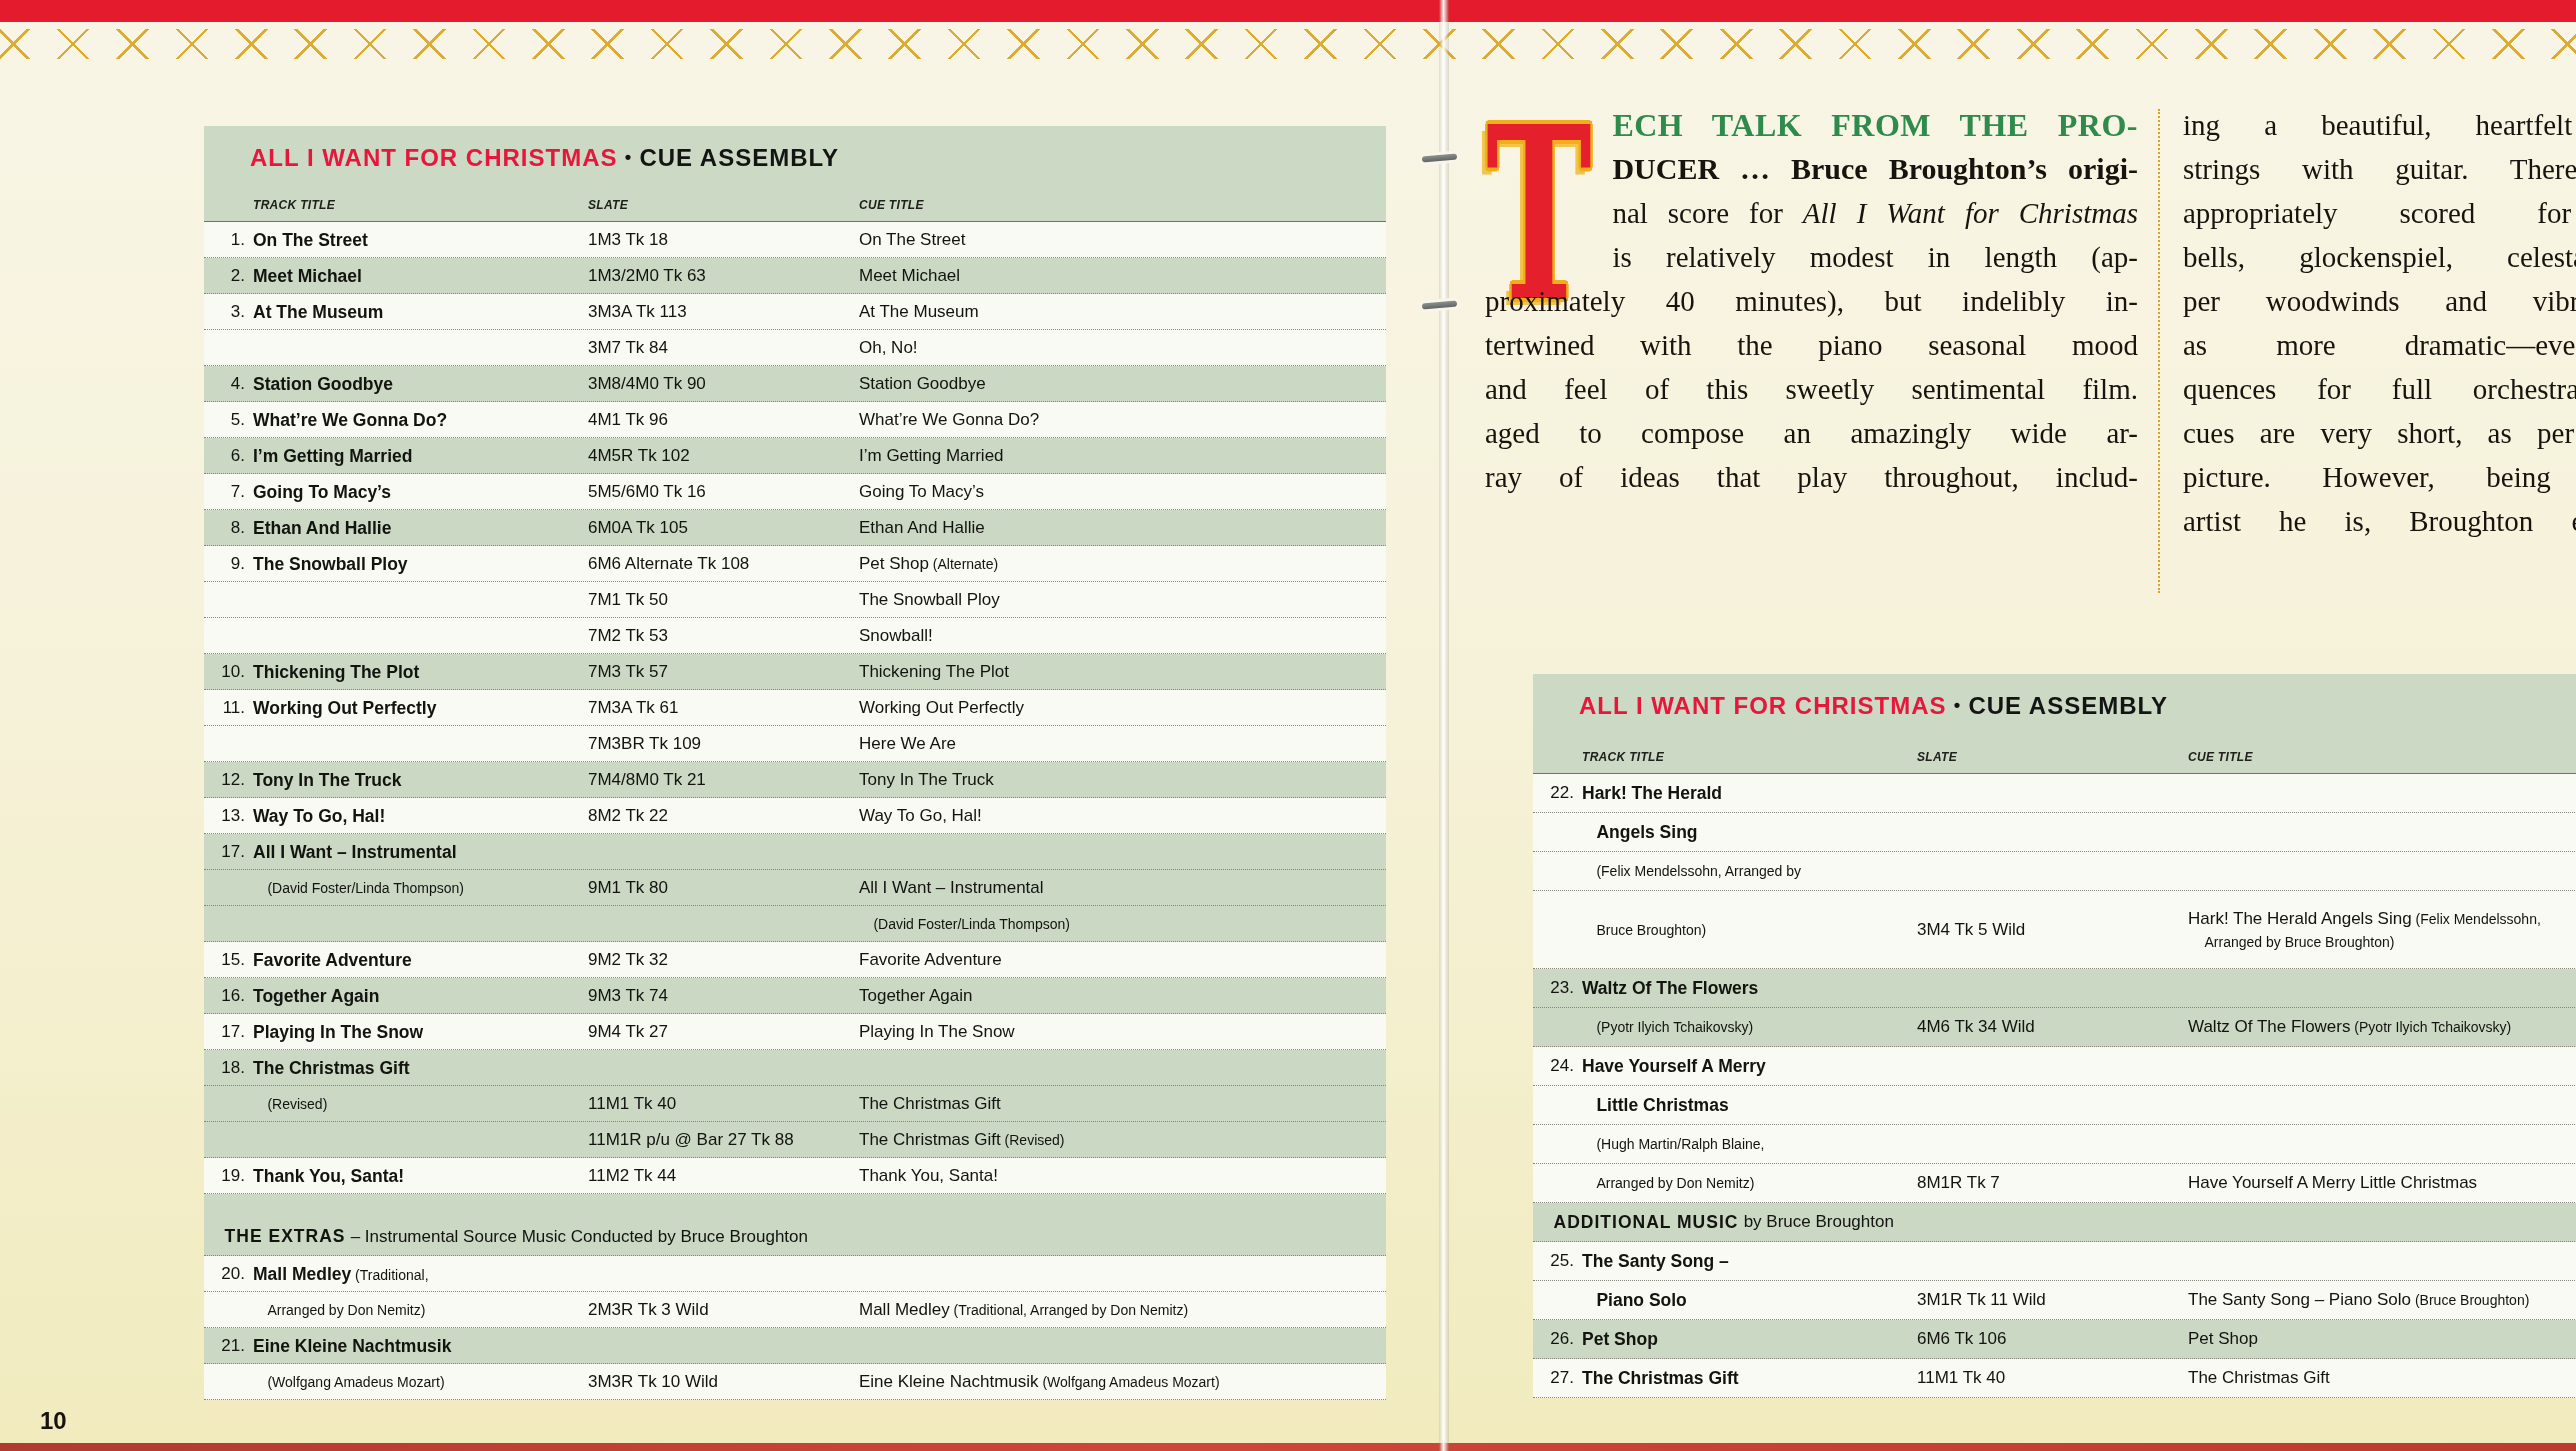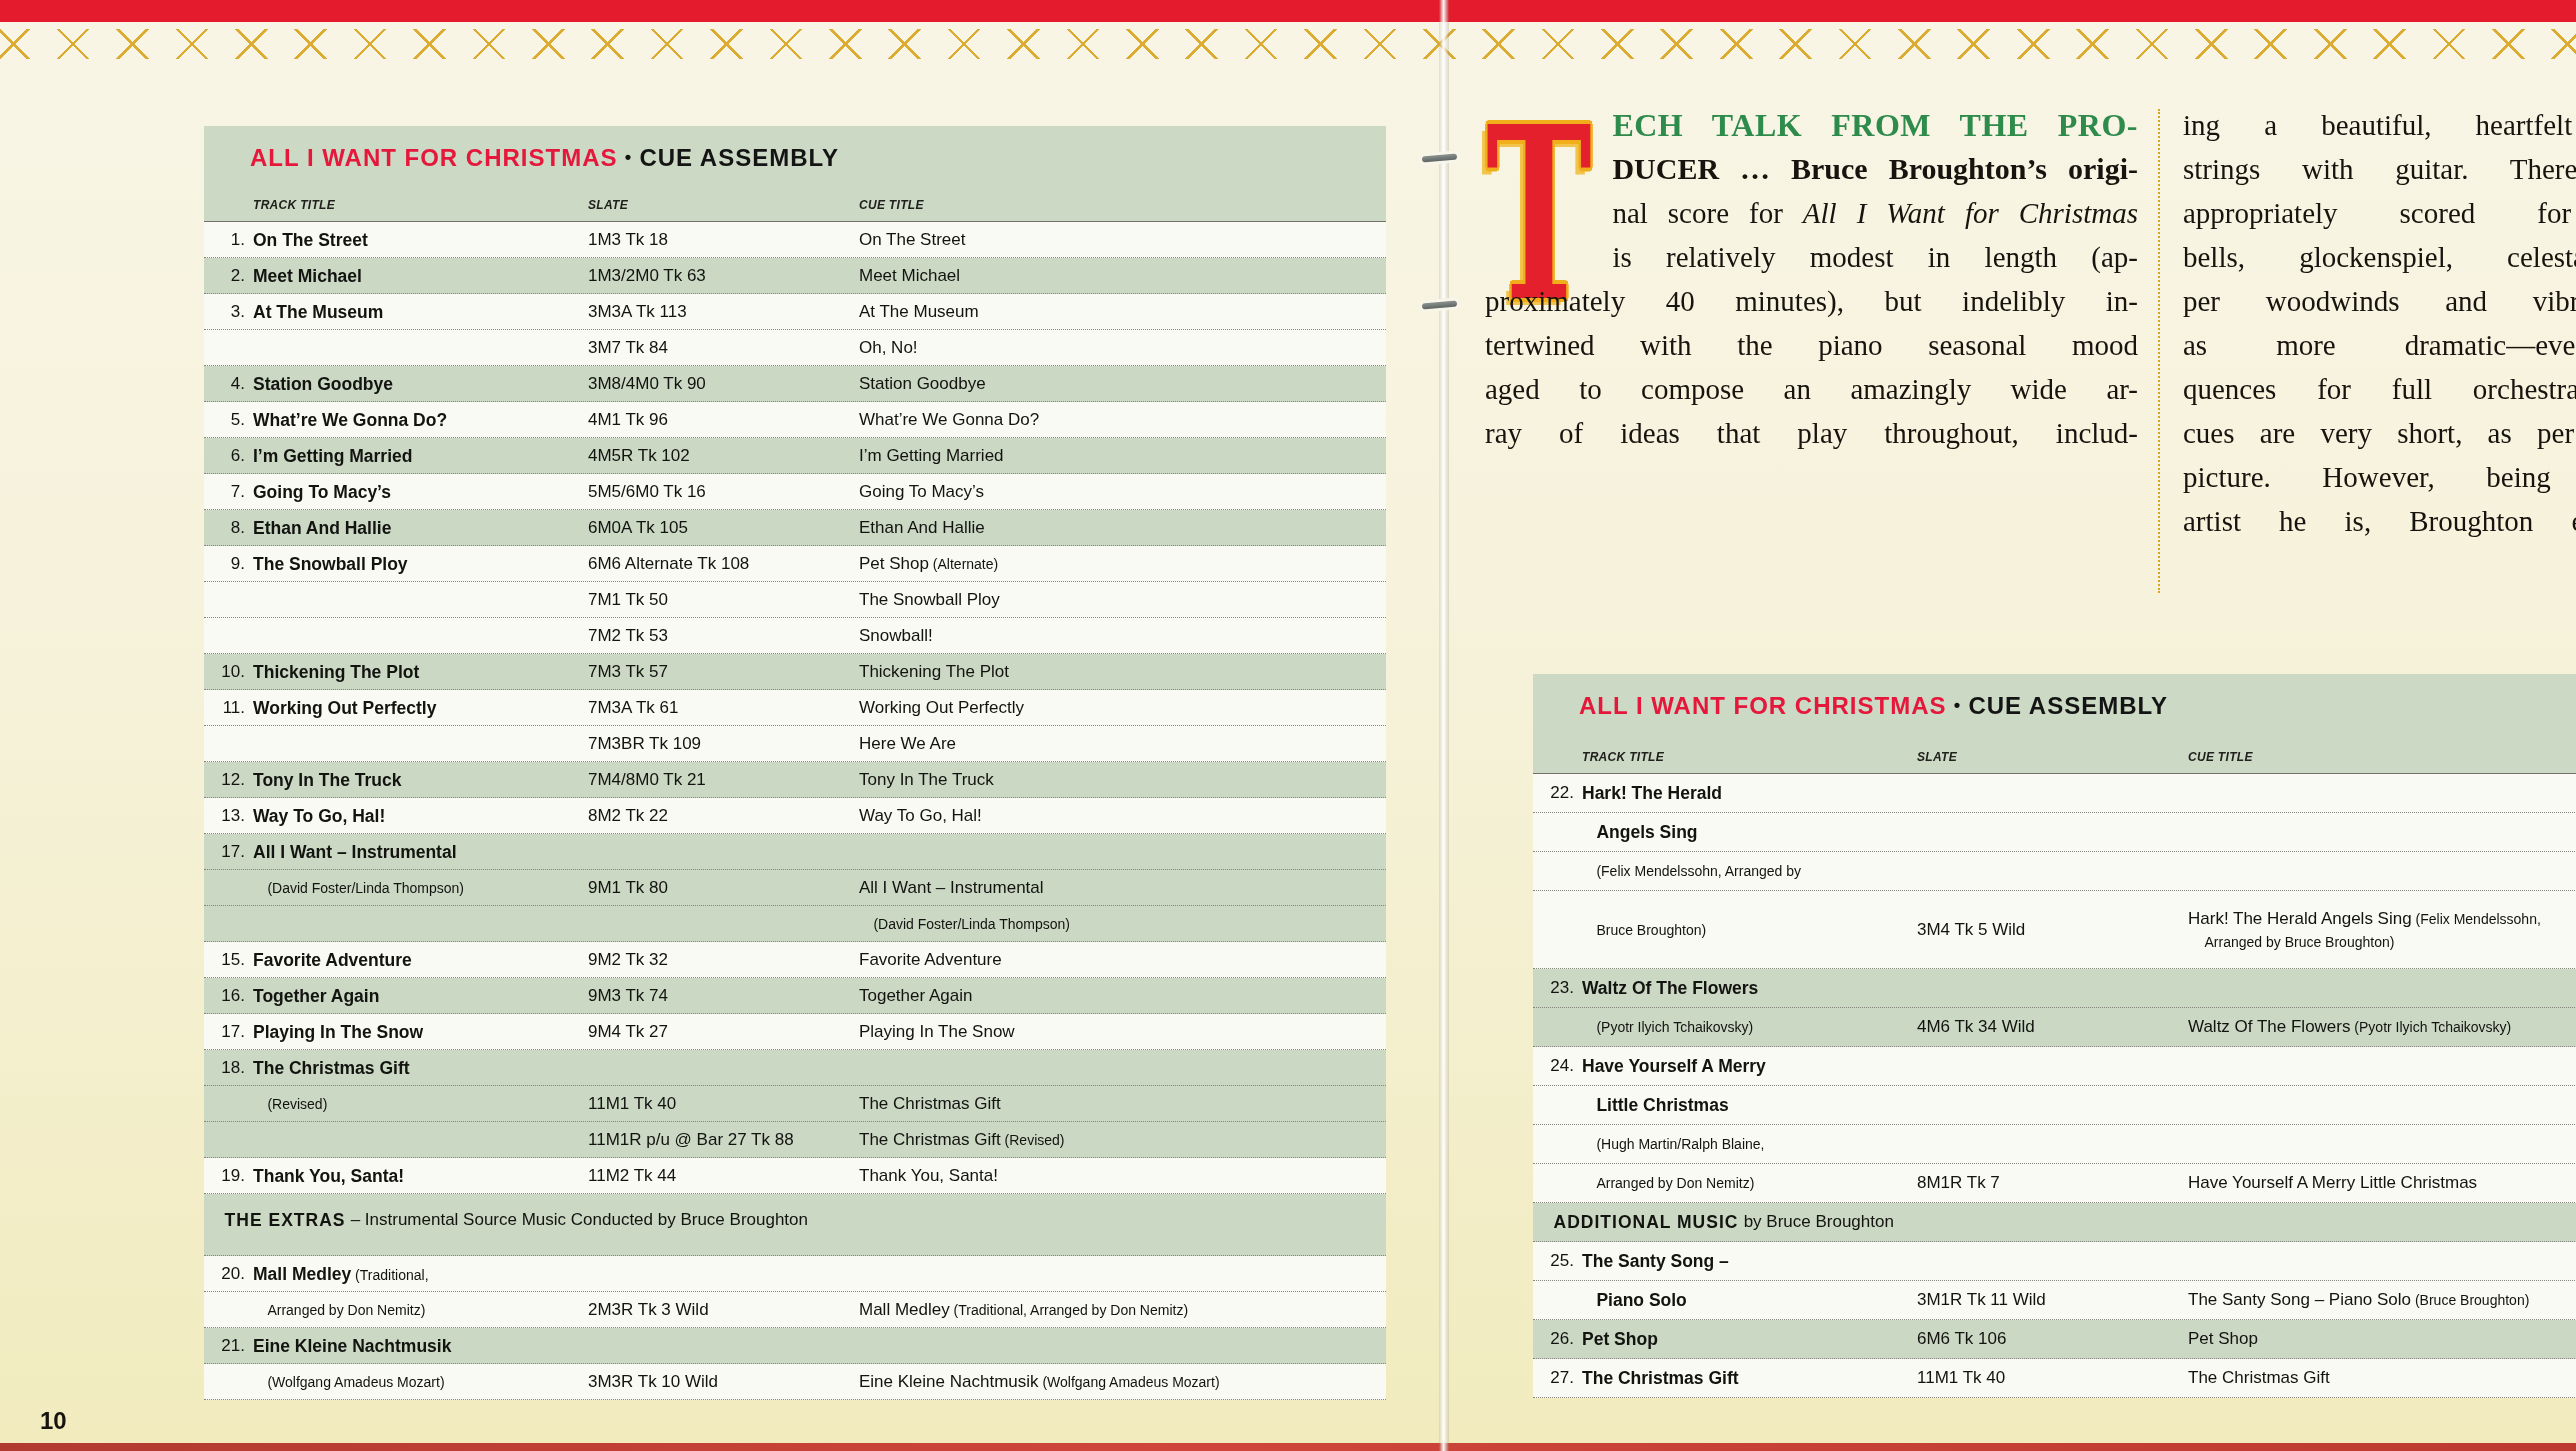--- a/index.html
+++ b/index.html
@@ -62,21 +62,21 @@
   .cue{left:655px;right:4.1px;}
   .tb{font-weight:bold;font-size:17.5px;}
   .tsm{font-size:14px;}
   .cm{font-size:17px;}
   .csm{font-size:14px;}
   .ind{margin-left:14.4px;}
   .cue2{display:block;margin-left:16.5px;margin-top:5.2px;}
 
   .band{position:relative;background:#cad8c4;border-bottom:1px dotted #85857c;
         display:flex;align-items:center;padding-left:20.6px;box-sizing:border-box;height:39px;}
-  .band-tall{padding-bottom:8.2px;}
+  .band-tall{align-items:flex-end;padding-bottom:8.2px;}
   .band-bold{font-weight:bold;font-size:17.5px;letter-spacing:1px;color:#131310;}
   .band-rest{font-size:17px;color:#131310;margin-left:5.2px;}
 
   
   .acol{position:absolute;top:103px;width:653px;color:#17130e;font-family:"Liberation Serif", serif;}
   .acol1{left:1485px;} .acol2{left:2183px;}
   .aline{height:44px;line-height:44px;font-size:29px;text-align:justify;text-align-last:justify;white-space:nowrap;}
   .aline.ind{padding-left:113px;}
   .seg-green{color:#2e8b4c;font-weight:bold;font-size:32px;letter-spacing:0.5px;}
   .seg-bold{font-weight:bold;font-size:30px;}
@@ -309,20 +309,21 @@
   </div>
 
   <div class="dropcap">T</div>
   <div class="acol acol1" id="acol1">
       <div class="aline ind"><span class="seg-green">ECH TALK FROM THE PRO-</span></div>
       <div class="aline ind"><span class="seg-bold">DUCER … Bruce Broughton’s origi-</span></div>
       <div class="aline ind"><span>nal score for </span><span class="seg-italic">All I Want for Christmas</span></div>
       <div class="aline ind"><span>is relatively modest in length (ap-</span></div>
       <div class="aline"><span>proximately 40 minutes), but indelibly in-</span></div>
       <div class="aline"><span>tertwined with the piano seasonal mood</span></div>
+      <div class="aline"><span>and feel of this sweetly sentimental film.</span></div>
       <div class="aline"><span>aged to compose an amazingly wide ar-</span></div>
       <div class="aline"><span>ray of ideas that play throughout, includ-</span></div>
     </div>
   <div class="col-divider"></div>
   <div class="acol acol2" id="acol2">
       <div class="aline"><span>ing a beautiful, heartfelt theme featuring</span></div>
       <div class="aline"><span>strings with guitar. There are also cues</span></div>
       <div class="aline"><span>appropriately scored for piano, sleigh</span></div>
       <div class="aline"><span>bells, glockenspiel, celesta, triangle, up-</span></div>
       <div class="aline"><span>per woodwinds and vibraphone, as well</span></div>

